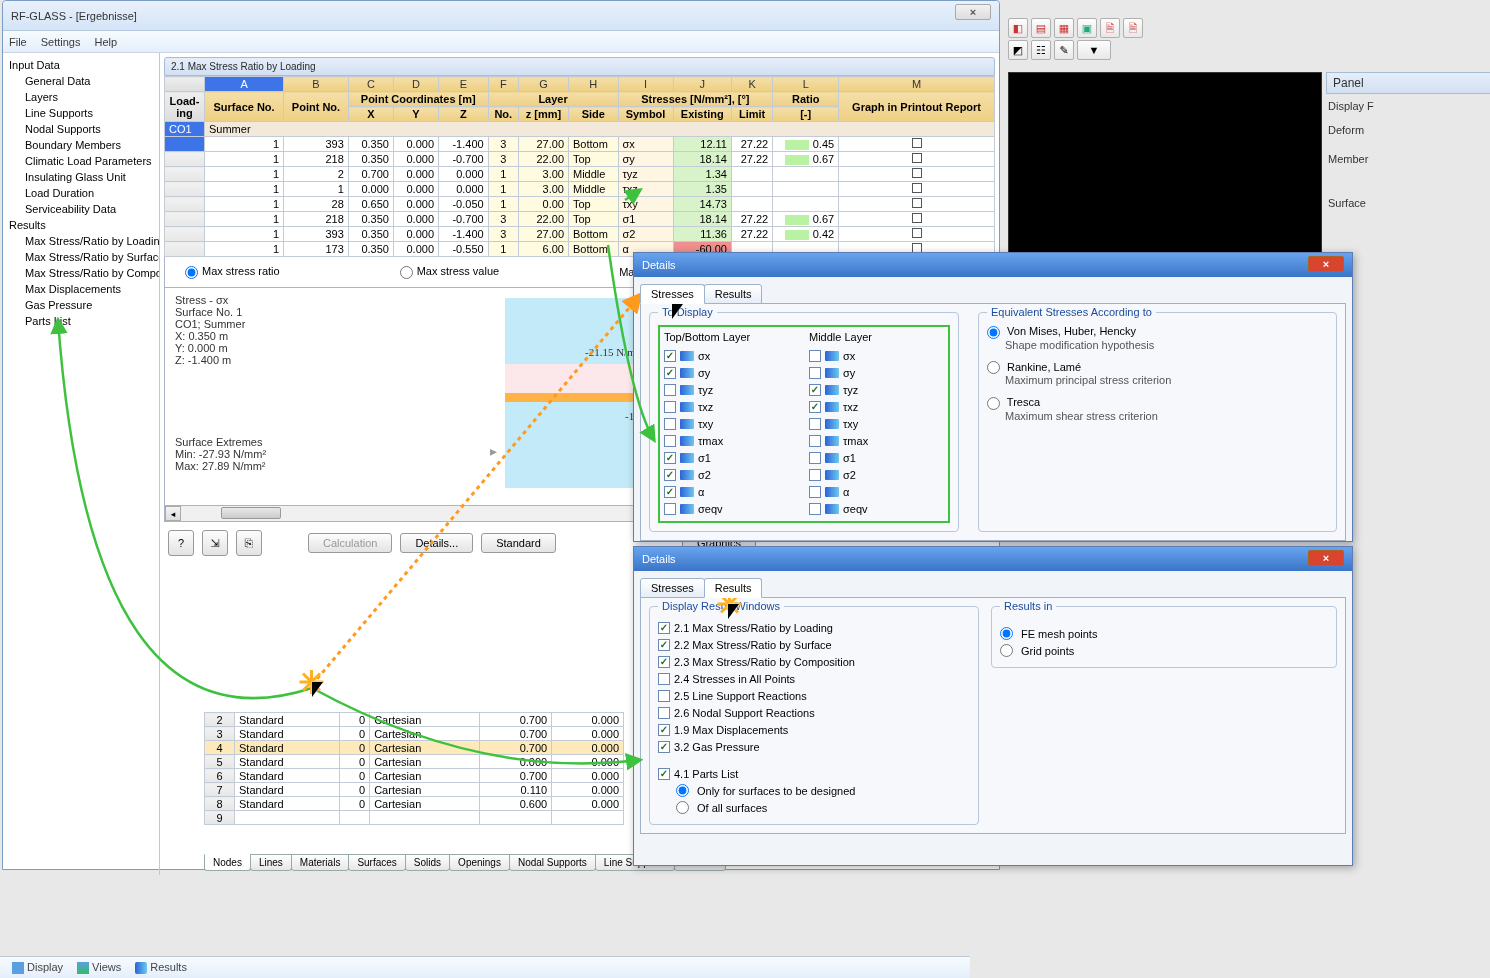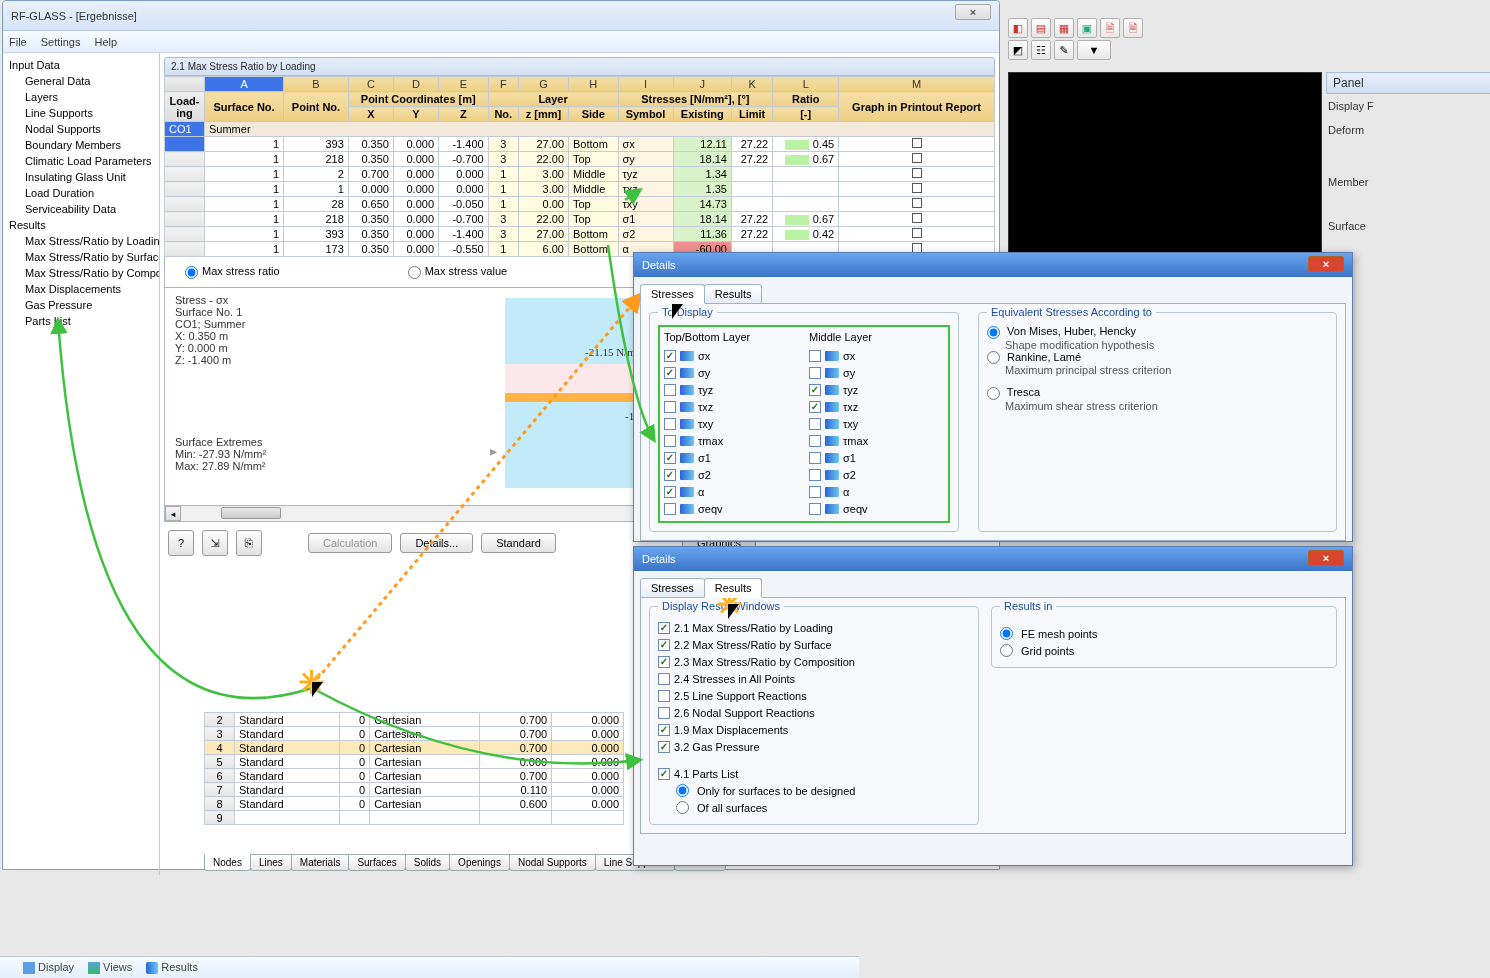--- a/index.html
+++ b/index.html
@@ -28,21 +28,21 @@
 .rtab .rownum{background:linear-gradient(#f2f2f2,#e6e6e6);width:40px}
 .rtab .co1{background:#3d74e7;color:#fff;text-align:left;padding-left:4px}
 .rtab .summer{background:#f2e9db;text-align:left;padding-left:4px}
 .rtab td.r{text-align:right;padding-right:4px}
 .rtab td.y{background:#fffbe0}
 .rtab td.lg{background:#d8f2c9}
 .rtab td.pale{background:#fef5e3}
 .rtab td.red{background:#ef8f8f}
 .cb{display:inline-block;width:10px;height:10px;border:1px solid #555;background:#fff}
 
-.radio-row{display:flex;align-items:center;gap:8px;padding:8px 20px;border:1px solid #a7b5c6;border-top:none}
+.radio-row{display:flex;align-items:center;padding:8px 20px;border:1px solid #a7b5c6;border-top:none}
 input[type=radio]{margin-right:4px;vertical-align:middle}
 
 .chart-box{border:1px solid #a7b5c6;border-top:none;height:218px;position:relative;padding:6px 10px;font-family:'Courier New',monospace;font-size:10px;color:#333}
 .chart-box .img{position:absolute;left:340px;top:10px;width:290px;height:190px;background:linear-gradient(#c3eaf8 0%,#c3eaf8 35%,#fce7ea 35%,#fce7ea 50%,#ffb347 50%,#ffb347 55%,#c3eaf8 55%,#c3eaf8 100%)}
 .chart-box .tri1{position:absolute;left:480px;top:20px;width:0;height:0;border-left:56px solid #3d58c9;border-top:0 solid transparent;border-bottom:150px solid transparent}
 .chart-box .tri2{position:absolute;left:536px;top:120px;width:0;height:0;border-right:40px solid #d23b3b;border-top:50px solid transparent;border-bottom:0 solid transparent}
 
 .scroll{display:flex;border:1px solid #a7b5c6;border-top:none;height:16px}
 .scroll .track{flex:1;background:#f0f0f0;position:relative}
 .scroll .thumb{position:absolute;left:40px;top:1px;height:12px;width:60px;background:linear-gradient(#e8e8e8,#ccc);border:1px solid #999;border-radius:2px}
@@ -56,21 +56,21 @@
 .btab{position:absolute;left:204px;top:712px;width:420px;border-collapse:collapse;font-size:10px}
 .btab td,.btab th{border:1px solid #c3cbd7;padding:0 4px;height:14px;text-align:right;background:#fff}
 .btab .rnum{background:linear-gradient(#f2f2f2,#e6e6e6);text-align:center;width:30px}
 .btab td.l{text-align:left}
 .btab tr.sel td{background:#fde9b9}
 
 .tabsrow{position:absolute;left:204px;top:854px;display:flex}
 .tabsrow span{border:1px solid #9aa;background:linear-gradient(#fff,#e6e6e6);padding:2px 8px;font-size:10px;border-radius:0 0 3px 3px;margin-right:-1px}
 .tabsrow span.active{background:#fff;font-weight:normal;border-top-color:#fff}
 
-.statusbar{position:absolute;left:0;bottom:0;width:859px;height:22px;background:linear-gradient(#f7fbff,#e4eefb);border-top:1px solid #c0c8d4;display:flex;align-items:center;gap:14px;padding:0 23px;color:#444}
+.statusbar{position:absolute;left:0;bottom:0;width:970px;height:22px;background:linear-gradient(#f7fbff,#e4eefb);border-top:1px solid #c0c8d4;display:flex;align-items:center;gap:14px;padding:0 12px;color:#444}
 .statusbar .ico{display:inline-block;width:12px;height:12px;vertical-align:middle;margin-right:3px}
 
 
 .toolbar-r{position:absolute;left:1008px;top:18px;display:flex;flex-direction:column;gap:2px}
 .tb-row{display:flex;gap:3px}
 .tb-ic{width:20px;height:20px;background:linear-gradient(#fdfdfd,#e8e8e8);border:1px solid #b0b0b0;border-radius:2px;font-size:11px;text-align:center;line-height:18px}
 
 .blackpane{position:absolute;left:1008px;top:72px;width:314px;height:230px;background:#000;border:1px solid #333}
 
 .rightpanel{position:absolute;left:1326px;top:72px;width:165px;font-size:11px;color:#333}
@@ -480,21 +480,21 @@
     <div class="tb-ic" style="width:34px">▼</div>
   </div>
 </div>
 
 <div class="blackpane"></div>
 
 <div class="rightpanel">
   <div class="ph">Panel</div>
   <div class="row">Display F</div>
   <div class="row">Deform</div>
-  <div class="row" style="margin-top:28px">Member</div>
+  <div class="row" style="margin-top:5px">Member</div>
   <div class="row" style="margin-top:20px">Surface</div>
 </div>
 
 <div class="dlg" style="left:633px;top:252px;width:720px;height:290px">
   <div class="dlg-title">
       <span>Details</span>
       <span class="dlg-close">×</span>
     </div>
   <div class="dlg-tabs">
     <div class="dlg-tab active">Stresses</div>
@@ -613,21 +613,21 @@
                   <span class="sico"></span>
                   <span>σeqv</span>
                 </div>
               </div>
           </div>
         </div>
       </div>
       <div class="grp" style="flex:1">
         <span class="grp-title">Equivalent Stresses According to</span>
         <div id="eq-radios" style="margin-top:-6px">
-            <div style=""><input type="radio" checked="" style=""> Von Mises, Huber, Hencky<div style="padding-left:18px;color:#555">Shape modification hypothesis</div></div>
+            <div style="margin-bottom:10px"><input type="radio" checked="" style=""> Von Mises, Huber, Hencky<div style="padding-left:18px;color:#555">Shape modification hypothesis</div></div>
             <div style="margin-bottom:10px"><input type="radio" style=""> Rankine, Lamé<div style="padding-left:18px;color:#555">Maximum principal stress criterion</div></div>
             <div style="margin-bottom:10px"><input type="radio" style=""> Tresca<div style="padding-left:18px;color:#555">Maximum shear stress criterion</div></div>
           </div>
       </div>
     </div>
   </div>
 </div>
 
 <div class="dlg" style="left:633px;top:546px;width:720px;height:320px">
   <div class="dlg-title">

